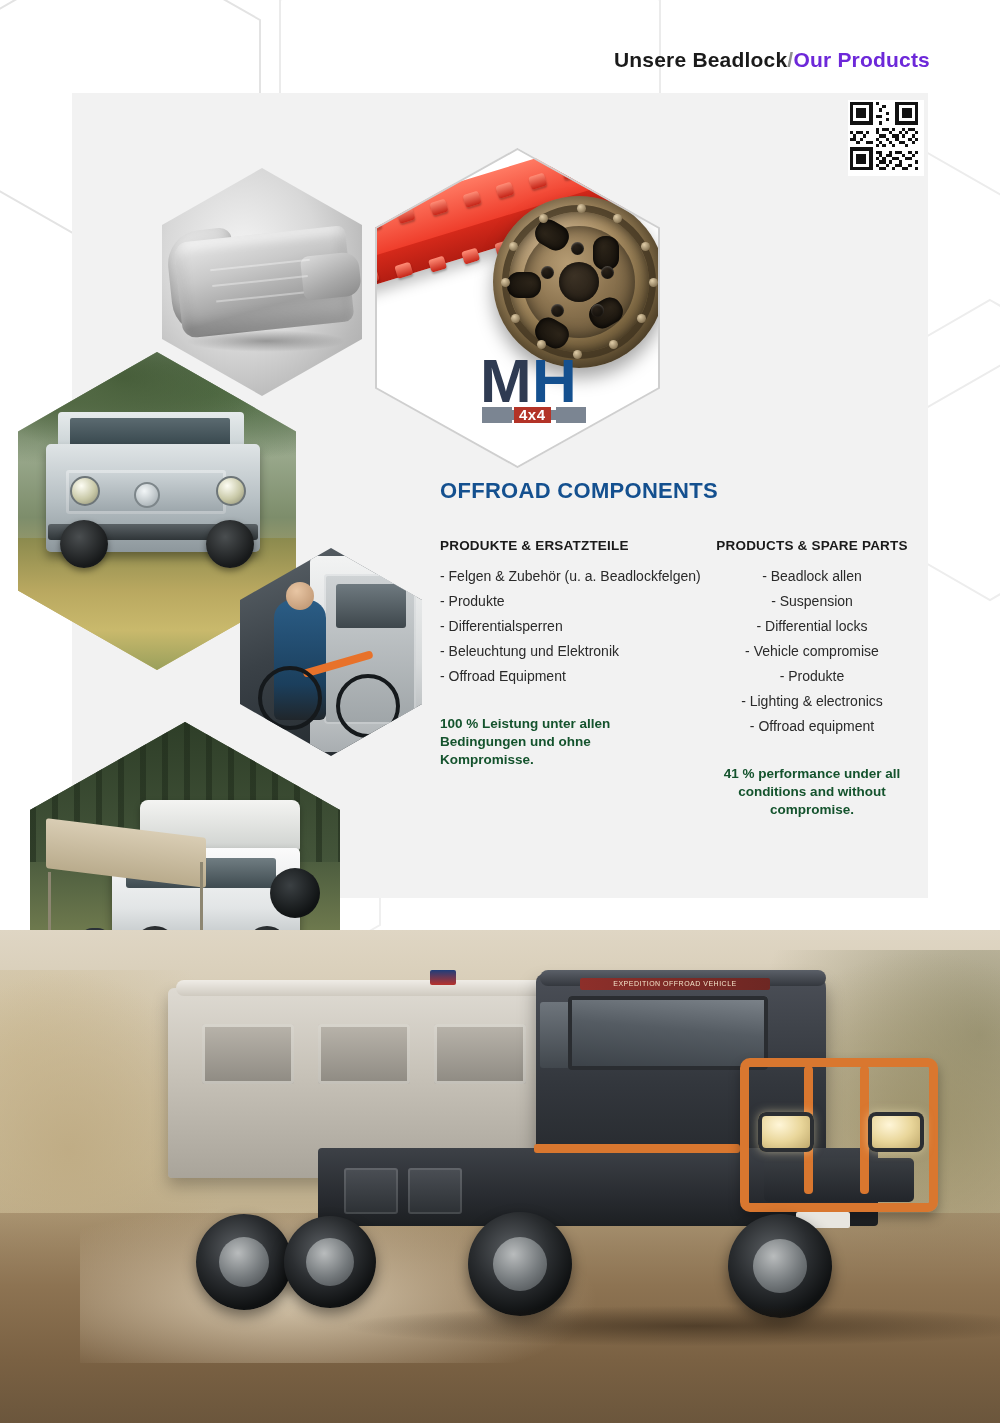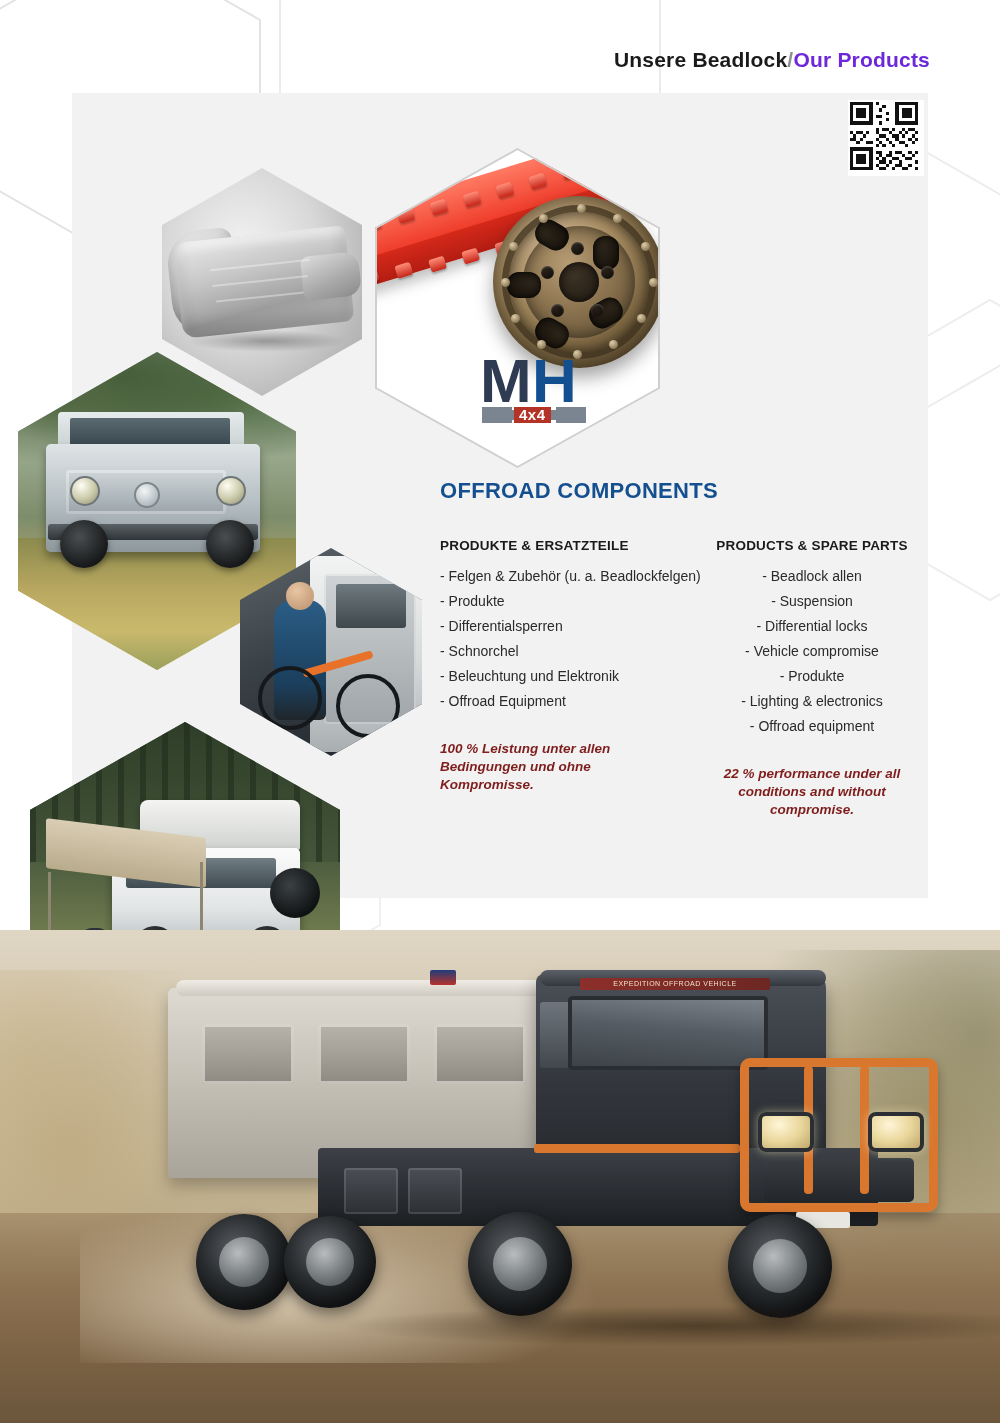--- a/index.html
+++ b/index.html
@@ -424,23 +424,22 @@
   .col li {
     font-size: 14px;
     color: #2a2a2a;
     line-height: 25px;
     white-space: nowrap;
   }
   .claim {
     margin-top: 26px;
     font-size: 13.5px;
     font-weight: bold;
-    color: #7f1d1d;
+    color: #14532d;
     line-height: 18px;
-    font-style: italic;
   }
 
   
   .bottom-photo {
     position: absolute;
     left: 0; top: 930px;
     width: 1000px; height: 493px;
     overflow: hidden;
   }
   .bp-sky {
@@ -819,38 +818,37 @@
 
   <div class="txt">
     <h2 class="headline">OFFROAD COMPONENTS</h2>
     <div class="cols">
       <div class="col">
         <h3>PRODUKTE &amp; ERSATZTEILE</h3>
         <ul>
           <li>- Felgen &amp; Zubehör (u. a. Beadlockfelgen)</li>
           <li>- Produkte</li>
           <li>- Differentialsperren</li>
-          <li>- Schnorchel</li>
           <li>- Beleuchtung und Elektronik</li>
           <li>- Offroad Equipment</li>
         </ul>
         <p class="claim">100 % Leistung unter allen Bedingungen und ohne Kompromisse.</p>
       </div>
       <div class="col">
         <h3>PRODUCTS &amp; SPARE PARTS</h3>
         <ul>
           <li>- Beadlock allen</li>
           <li>- Suspension</li>
           <li>- Differential locks</li>
           <li>- Vehicle compromise</li>
           <li>- Produkte</li>
           <li>- Lighting &amp; electronics</li>
           <li>- Offroad equipment</li>
         </ul>
-        <p class="claim">22 % performance under all conditions and without compromise.</p>
+        <p class="claim">41 % performance under all conditions and without compromise.</p>
       </div>
     </div>
   </div>
 
   <div class="bottom-photo">
     <div class="bp-sky"></div>
     <div class="bp-brush-l"></div>
     <div class="bp-brush-r"></div>
     <div class="bp-ground"></div>
     <div class="bp-dust"></div>

